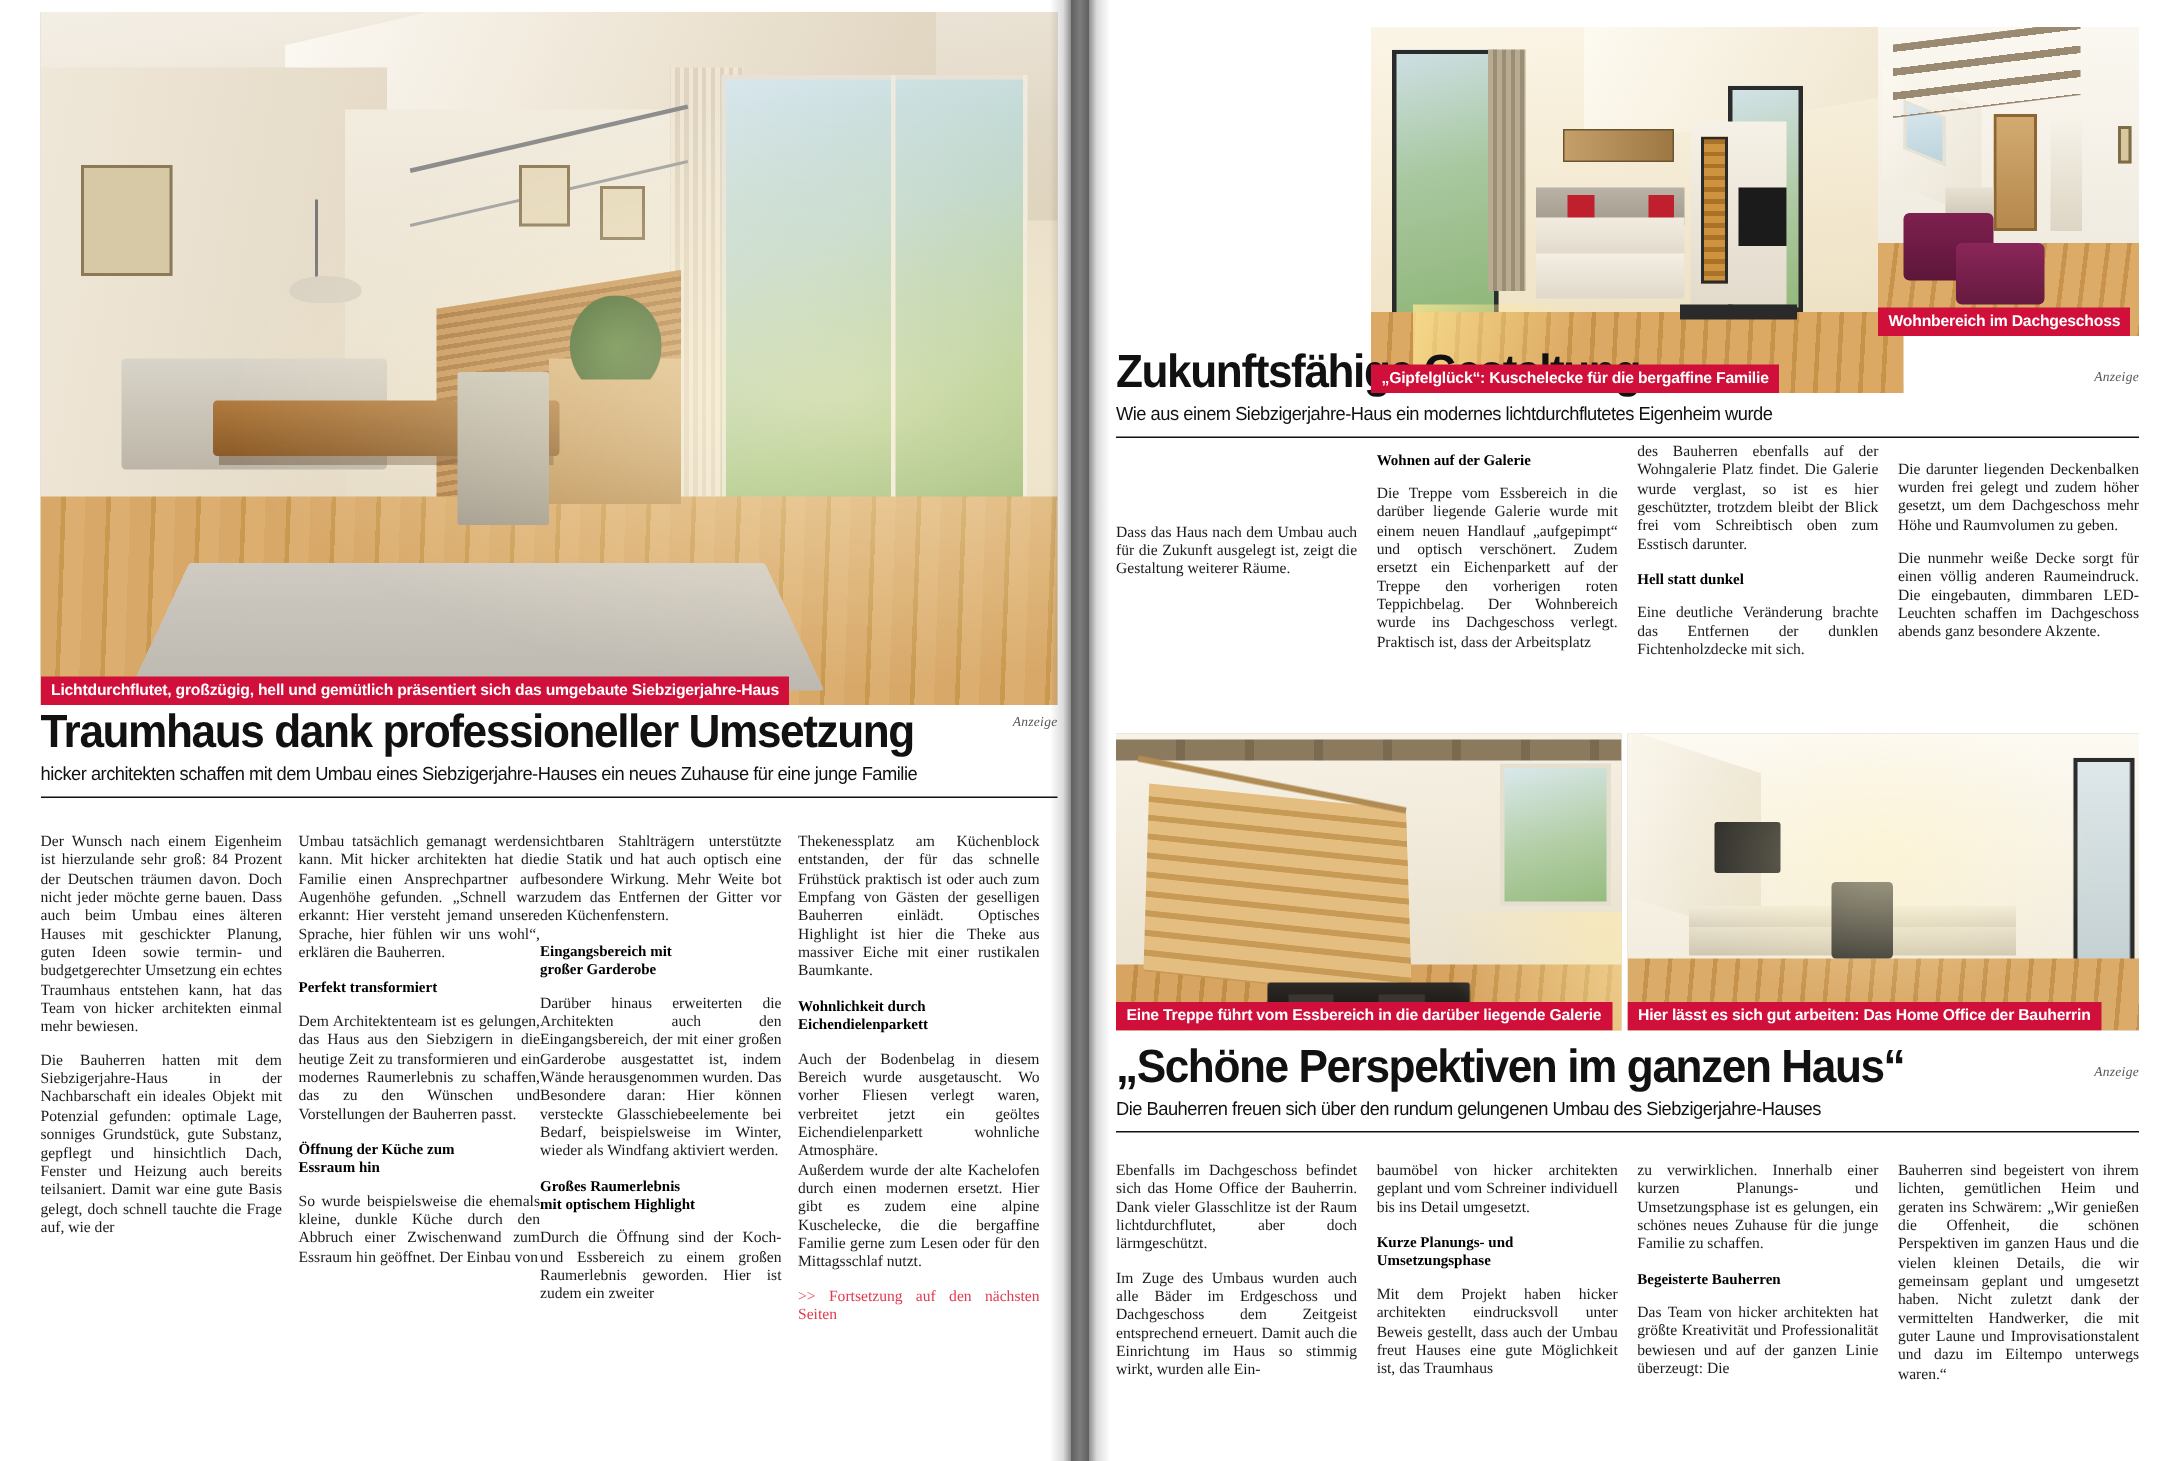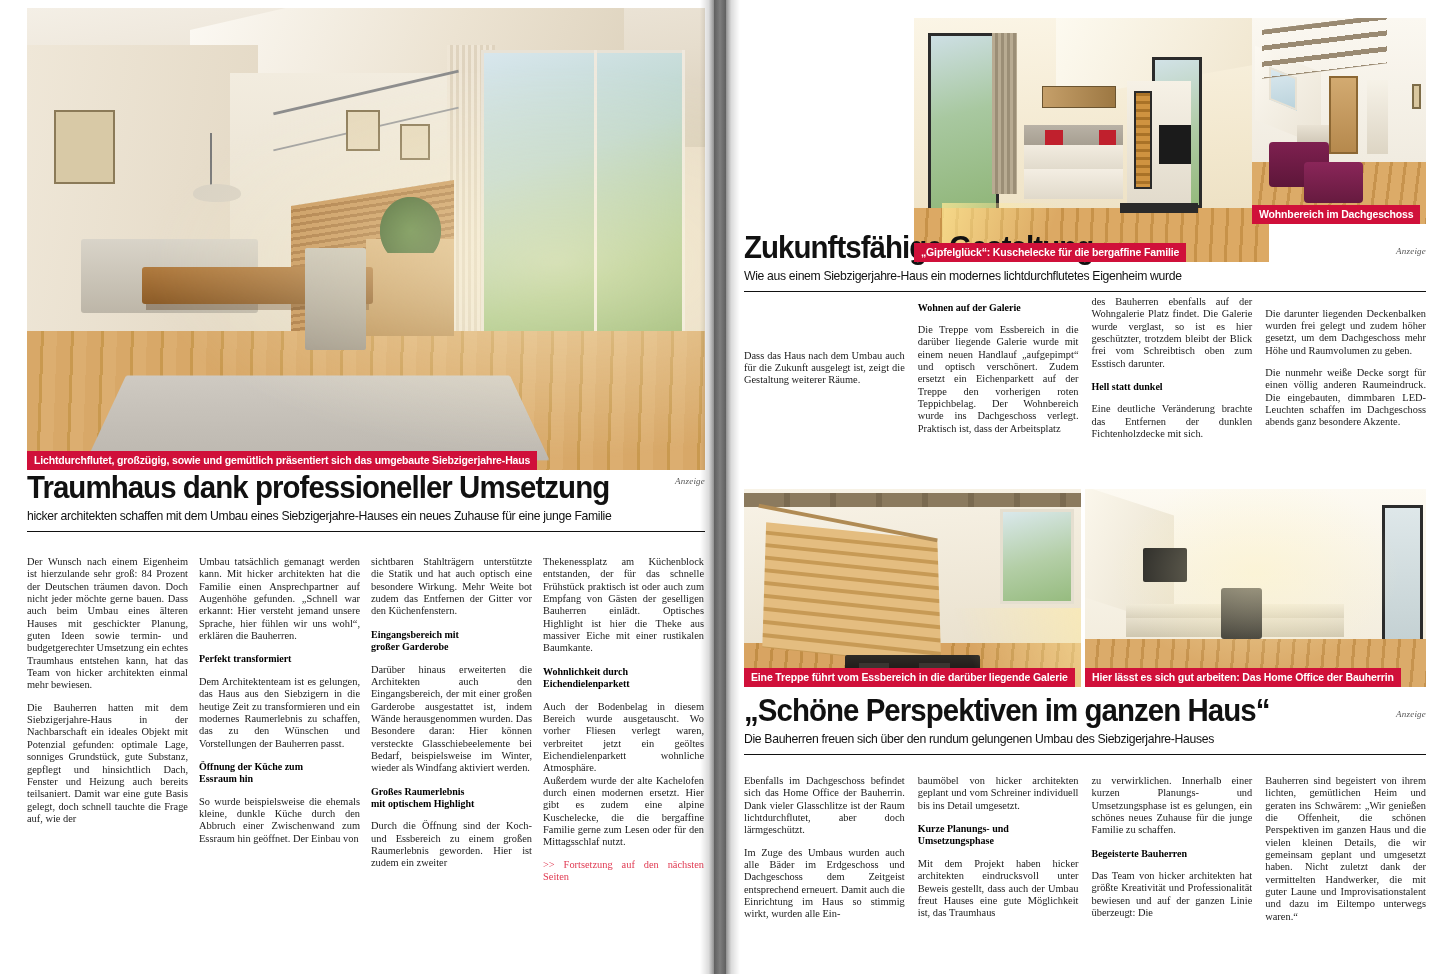--- a/index.html
+++ b/index.html
@@ -396,36 +396,36 @@
           <div class="pm-art3"></div>
           <div class="pm-cabinet"></div>
           <div class="pm-plant"></div>
           <div class="pm-bench"></div>
           <div class="pm-table"></div>
           <div class="pm-chair"></div>
           <div class="pm-lamp"></div>
           <div class="pm-lampshade"></div>
           <div class="pm-glow"></div>
         </div>
-        <div class="cap">Lichtdurchflutet, großzügig, sowie und gemütlich präsentiert sich das umgebaute Siebzigerjahre-Haus</div>
+        <div class="cap">Lichtdurchflutet, großzügig, hell und gemütlich präsentiert sich das umgebaute Siebzigerjahre-Haus</div>
       </div>
 
       <div style="position:absolute; left:0; top:472px; width:678px;">
         <div class="anzeige" style="top:4px;">Anzeige</div>
         <h1 class="headline">Traumhaus dank professioneller Umsetzung</h1>
         <p class="subhead">hicker architekten schaffen mit dem Umbau eines Siebzigerjahre-Hauses ein neues Zuhause für eine junge Familie</p>
         <div class="rule"></div>
       </div>
 
       <div class="cols" id="left-cols" style="position:absolute; left:0; top:556px; width:678px;">
           <div class="col" style="width: 161px; margin-right: 11px;">
             <p>Der Wunsch nach einem Eigenheim ist hierzulande sehr groß: 84 Prozent der Deutschen träumen davon. Doch nicht jeder möchte gerne bauen. Dass auch beim Umbau eines älteren Hauses mit geschickter Planung, guten Ideen sowie termin- und budgetgerechter Umsetzung ein echtes Traumhaus entstehen kann, hat das Team von hicker architekten einmal mehr bewiesen.</p>
             <p>Die Bauherren hatten mit dem Siebzigerjahre-Haus in der Nachbarschaft ein ideales Objekt mit Potenzial gefunden: optimale Lage, sonniges Grundstück, gute Substanz, gepflegt und hinsichtlich Dach, Fenster und Heizung auch bereits teilsaniert. Damit war eine gute Basis gelegt, doch schnell tauchte die Frage auf, wie der</p>
           </div>
-          <div class="col" style="width: 161px; margin-right: 11px;">
+          <div class="col" style="width: 161px; ">
             <p>Umbau tatsächlich gemanagt werden kann. Mit hicker architekten hat die Familie einen Ansprechpartner auf Augenhöhe gefunden. „Schnell war erkannt: Hier versteht jemand unsere Sprache, hier fühlen wir uns wohl“, erklären die Bauherren.</p>
             <h3>Perfekt transformiert</h3>
             <p>Dem Architektenteam ist es gelungen, das Haus aus den Siebzigern in die heutige Zeit zu transformieren und ein modernes Raumerlebnis zu schaffen, das zu den Wünschen und Vorstellungen der Bauherren passt.</p>
             <h3>Öffnung der Küche zum<br>Essraum hin</h3>
             <p>So wurde beispielsweise die ehemals kleine, dunkle Küche durch den Abbruch einer Zwischenwand zum Essraum hin geöffnet. Der Einbau von</p>
           </div>
           <div class="col" style="width: 161px; margin-right: 11px;">
             <p>sichtbaren Stahlträgern unterstützte die Statik und hat auch optisch eine besondere Wirkung. Mehr Weite bot zudem das Entfernen der Gitter vor den Küchenfenstern.</p>
             <h3>Eingangsbereich mit<br>großer Garderobe</h3>
             <p>Darüber hinaus erweiterten die Architekten auch den Eingangsbereich, der mit einer großen Garderobe ausgestattet ist, indem Wände herausgenommen wurden. Das Besondere daran: Hier können versteckte Glasschiebeelemente bei Bedarf, beispielsweise im Winter, wieder als Windfang aktiviert werden.</p>

